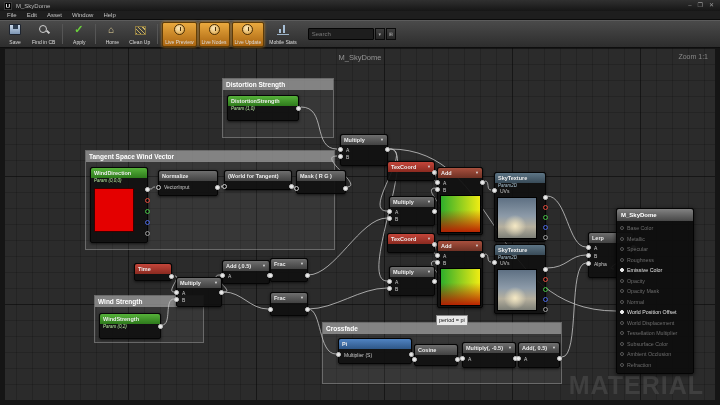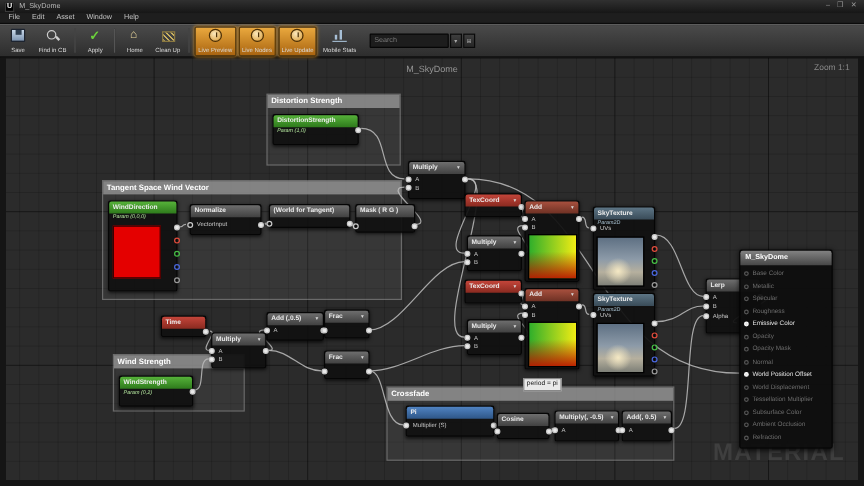--- a/index.html
+++ b/index.html
@@ -40,21 +40,21 @@
   .canvas{position:absolute;left:0;top:48px;width:720px;height:357px;background-color:#2b2b2b;
     background-image:
       linear-gradient(rgba(0,0,0,.38) 1px,transparent 1px),
       linear-gradient(90deg,rgba(0,0,0,.38) 1px,transparent 1px),
       linear-gradient(rgba(0,0,0,.16) 1px,transparent 1px),
       linear-gradient(90deg,rgba(0,0,0,.16) 1px,transparent 1px);
     background-size:128px 128px,128px 128px,16px 16px,16px 16px;z-index:1}
   .edge{position:absolute;background:#151515;z-index:8}
   .graph-title{position:absolute;left:0;top:5px;width:100%;text-align:center;font-size:7.5px;color:#969696;z-index:7}
   .zoomlabel{position:absolute;right:12px;top:5px;font-size:7px;color:#8a8a8a;z-index:7}
-  .watermark{position:absolute;right:16px;bottom:16px;font-size:20px;font-weight:bold;letter-spacing:1px;color:#4a4a4a;opacity:.65;z-index:1}
+  .watermark{position:absolute;right:16px;bottom:5px;font-size:25px;font-weight:bold;letter-spacing:1px;color:#4a4a4a;opacity:.65;z-index:1}
   svg.wires{position:absolute;left:0;top:0;z-index:2;pointer-events:none}
 
   
   .comment{position:absolute;background:rgba(150,150,150,.12);border:1px solid rgba(190,190,190,.38);z-index:1}
   .ctitle{height:11px;background:rgba(150,150,150,.8);color:#fff;font-size:6.5px;font-weight:bold;line-height:11px;padding:0 3px;white-space:nowrap}
   .cbadge{position:absolute;background:#e9e9e9;border:1px solid #888;color:#111;font-size:5.5px;line-height:9px;padding:0 2px;z-index:5;white-space:nowrap}
 
   
   .node{position:absolute;background:rgba(16,16,16,.93);border:1px solid #050505;border-radius:2px;box-shadow:0 1px 3px rgba(0,0,0,.65);z-index:3}
   .nh{height:10px;font-size:5.5px;font-weight:bold;color:#ececec;line-height:10px;padding:0 3px;white-space:nowrap;border-radius:2px 2px 0 0;display:flex;align-items:center}

